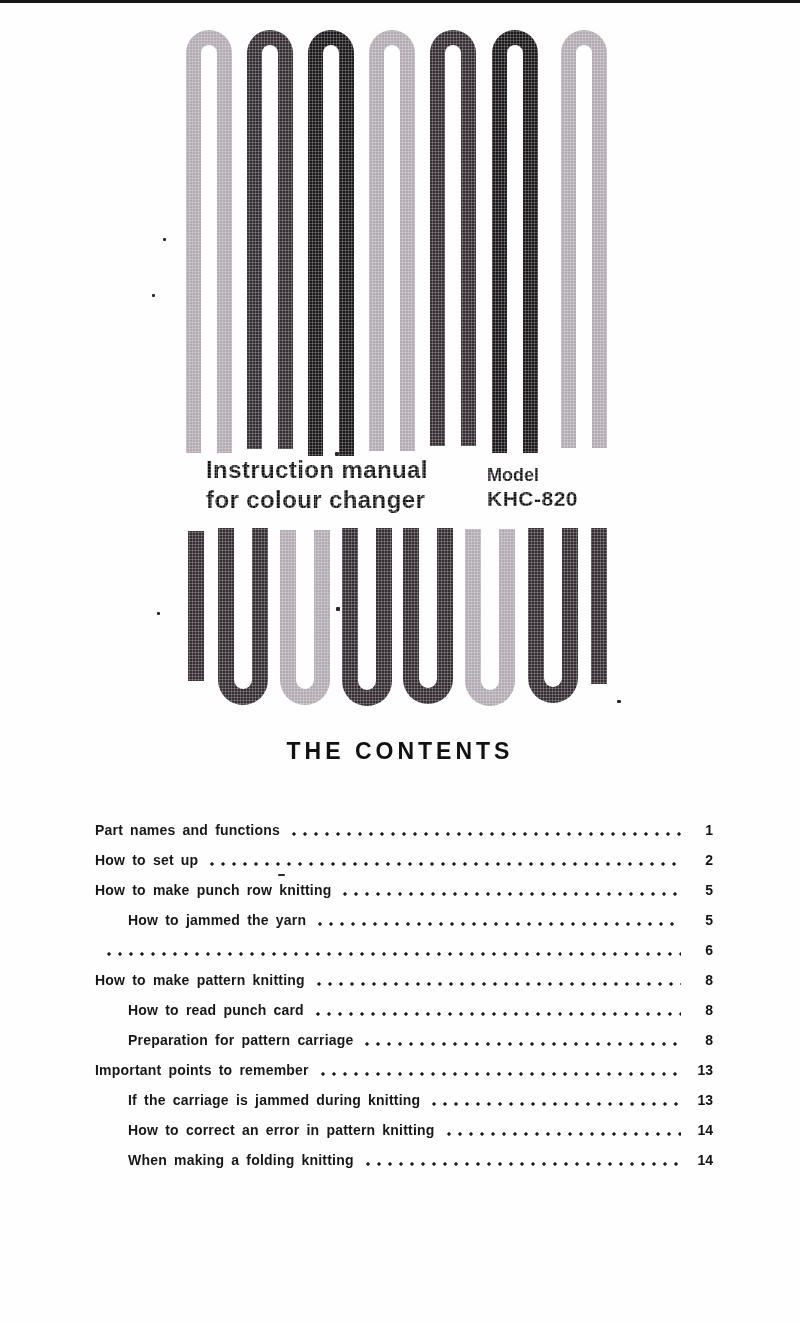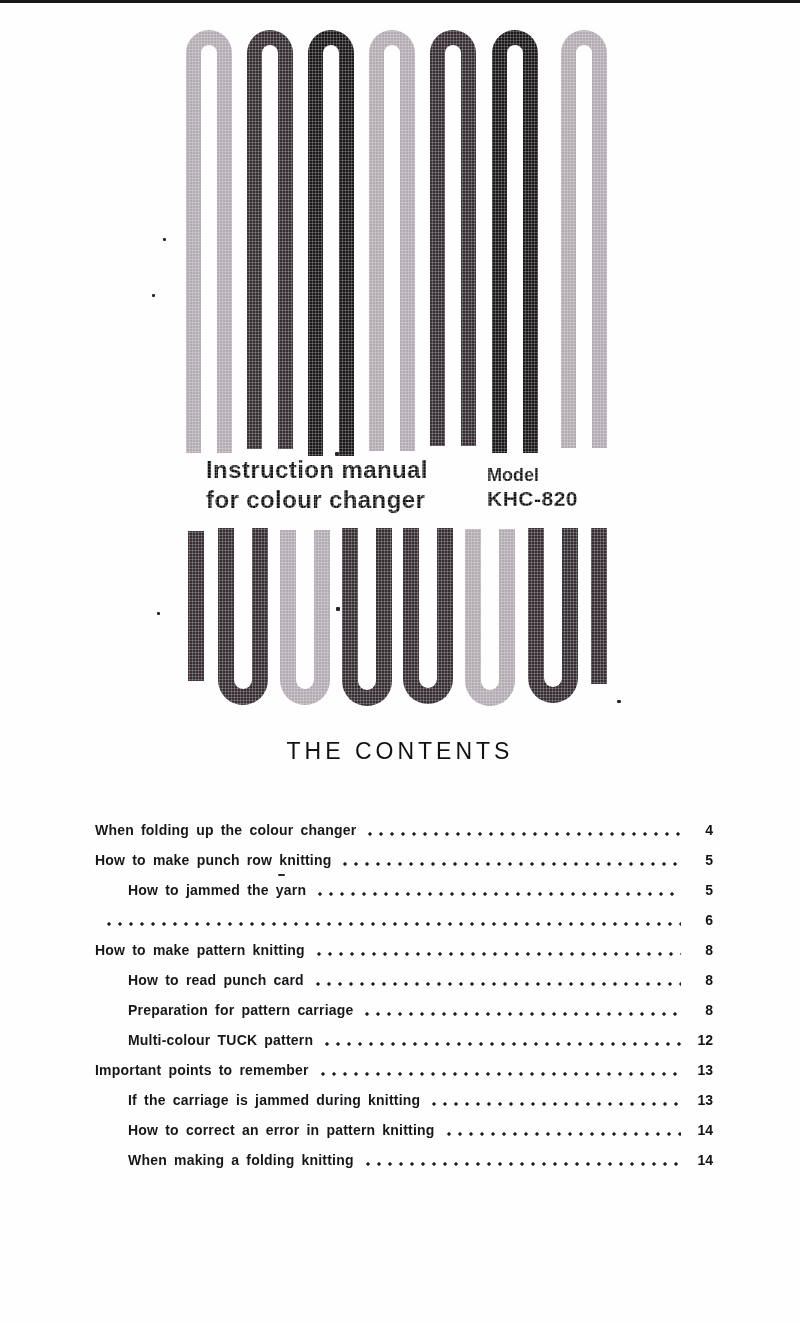--- a/index.html
+++ b/index.html
@@ -54,21 +54,21 @@
     font-size:24px; font-weight:bold; line-height:30px; letter-spacing:0.4px;
     color:#161316;
   }
   .model-block{
     position:absolute; left:487px; top:464px; color:#161316; font-weight:bold;
   }
   .model-block .model-label{font-size:18px; line-height:22px; display:block;}
   .model-block .model-number{font-size:21px; line-height:25px; display:block; letter-spacing:0.5px;}
   .contents-heading{
     position:absolute; left:0; top:738px; width:800px; text-align:center;
-    font-size:23px; font-weight:normal; letter-spacing:4px; color:#131113;
+    font-size:23px; font-weight:bold; letter-spacing:4px; color:#131113;
   }
 
   
   .toc{position:absolute; left:95px; top:815px; width:618px;}
   .toc-row{display:flex; align-items:center; height:30px;}
   .toc-row.sub .toc-label{margin-left:33px;}
   .toc-label{
     font-size:14px; font-weight:bold; letter-spacing:0.2px; word-spacing:3px;
     white-space:nowrap; color:#19161a;
   }
@@ -120,23 +120,28 @@
     <div class="loop" style="border-color: rgb(53, 45, 50);"></div>
     <div class="bar right" style="background: rgb(53, 45, 50);"></div>
   </div>
 
   <div class="halftone"></div>
 
   <div class="contents-heading">THE CONTENTS</div>
 
   <div class="toc">
     <div class="toc-row">
-      <span class="toc-label">When folding up the colour changer</span>
-      <span class="leader"></span>
-      <span class="toc-page">4</span>
+      <span class="toc-label">Part names and functions</span>
+      <span class="leader"></span>
+      <span class="toc-page">1</span>
+    </div>
+    <div class="toc-row">
+      <span class="toc-label">How to set up</span>
+      <span class="leader"></span>
+      <span class="toc-page">2</span>
     </div>
     <div class="toc-row">
       <span class="toc-label">How to make punch row knitting</span>
       <span class="leader"></span>
       <span class="toc-page">5</span>
     </div>
     <div class="toc-row sub">
       <span class="toc-label">How to jammed the yarn</span>
       <span class="leader"></span>
       <span class="toc-page">5</span>
@@ -152,25 +157,20 @@
     </div>
     <div class="toc-row sub">
       <span class="toc-label">How to read punch card</span>
       <span class="leader"></span>
       <span class="toc-page">8</span>
     </div>
     <div class="toc-row sub">
       <span class="toc-label">Preparation for pattern carriage</span>
       <span class="leader"></span>
       <span class="toc-page">8</span>
-    </div>
-    <div class="toc-row sub">
-      <span class="toc-label">Multi-colour TUCK pattern</span>
-      <span class="leader"></span>
-      <span class="toc-page">12</span>
     </div>
     <div class="toc-row">
       <span class="toc-label">Important points to remember</span>
       <span class="leader"></span>
       <span class="toc-page">13</span>
     </div>
     <div class="toc-row sub">
       <span class="toc-label">If the carriage is jammed during knitting</span>
       <span class="leader"></span>
       <span class="toc-page">13</span>

